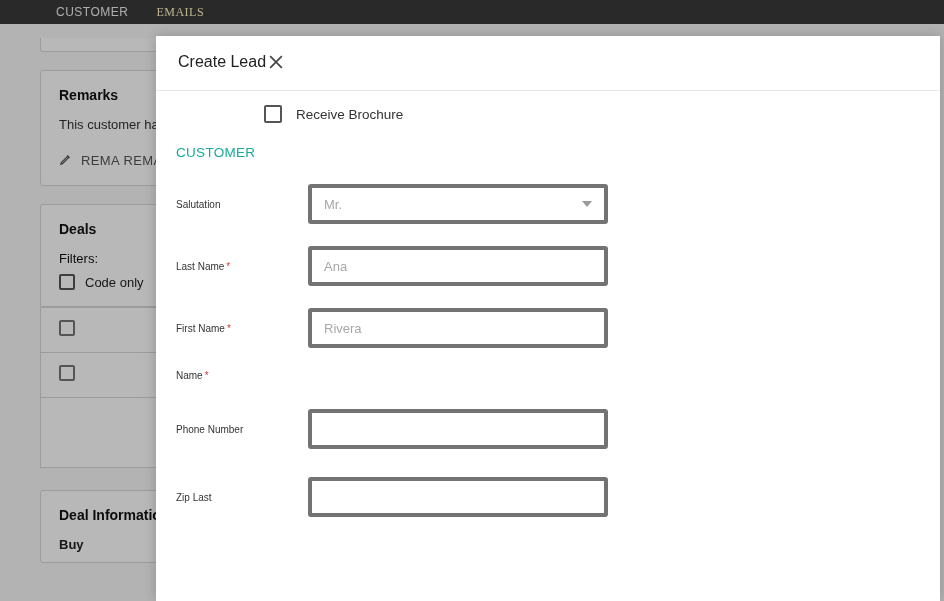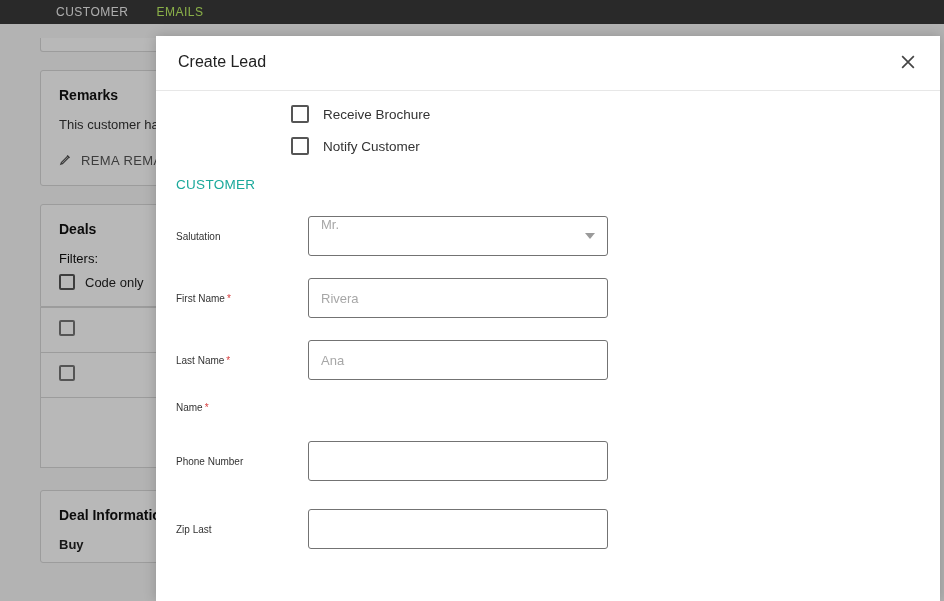--- a/index.html
+++ b/index.html
@@ -12,21 +12,21 @@
   }
 
   .topbar {
     position: absolute; top: 0; left: 0; right: 0;
     height: 24px; background: #3a3a3a;
     display: flex; align-items: center; gap: 28px;
     padding-left: 56px;
     color: #d6d6d6; font-size: 12px; letter-spacing: 0.5px;
   }
   .topbar .tab { color: #f0f0f0; cursor: pointer; }
-  .topbar .tab.inactive { color: #bef264; }
+  .topbar .tab.inactive { color: #fef9c3; font-family: Liberation Serif, serif; }
 
   .bg-content {
     position: absolute; top: 24px; left: 0; right: 0; bottom: 0;
     padding: 14px 40px;
   }
   .panel {
     background: #fff; border: 1px solid #d8d8d8; border-radius: 3px;
     padding: 16px 18px; margin-bottom: 18px; width: 300px;
     color: #222;
   }
@@ -45,56 +45,56 @@
   .deal-info { margin-top: 22px; }
 
   
   .modal {
     position:absolute; top:36px; left:156px; right:4px; bottom:0;
     background:#fff; z-index:10;
     display:flex; flex-direction:column;
     box-shadow: 0 0 12px rgba(0,0,0,0.2);
   }
   .modal-header {
-    display:flex; align-items:center; justify-content:space-between;
+    display:flex; align-items:center; justify-content:flex-start;
     padding:16px 22px 18px 22px; border-bottom:1px solid #e7e7e7;
   }
   .modal-title { font-size:16px; color:#222; font-weight:400;}
   .close { width:20px; height:20px; cursor:pointer; color:#444;}
   .close svg { width:100%; height:100%; stroke:#444; stroke-width:2;}
 
   .modal-body {
     overflow-y:auto; flex:1; padding: 2px 20px 20px 20px;
   }
 
   .chk-line {
     display:flex; align-items:center; gap:14px;
-    margin-left:115px; margin-top:12px; margin-bottom:14px;
+    margin-left:88px; margin-top:12px; margin-bottom:14px;
     font-size:13.5px; color:#333;
   }
   .chk-line .chk2 {
     width:18px; height:18px; border:2px solid #555; border-radius:2px;
   }
 
   .section-title {
     color:#1aa99b; font-size:13.5px; font-weight:400; letter-spacing:0.3px;
     margin-top:22px; margin-bottom:24px;
   }
 
   .field {
     display:flex; align-items:center; margin-bottom:22px;
   }
   .field .lbl {
     width:132px; font-size:10px; color:#333; flex:none;
   }
   .field .req { color:#d73b3b; margin-left:2px;}
   .field .control {
     width:300px; height:40px;
-    border:1px solid #737373; border-radius:3px;
-    display:flex; align-items:flex-start; padding:0 12px; position:relative;
+    border:4px solid #737373; border-radius:3px;
+    display:flex; align-items:center; padding:0 12px; position:relative;
     background:#fff;
   }
   .field .control.select { color:#999; }
   .field .control input {
     border:0; outline:0; width:100%; height:100%;
     font-size:13px; color:#444; background:transparent;
   }
   .field .control input::placeholder { color:#a7a7a7; }
   .caret { position:absolute; right:12px; top:50%; transform:translateY(-50%);
     width:0; height:0; border-left:5px solid transparent; border-right:5px solid transparent;
@@ -162,50 +162,46 @@
       </span>
     </div>
   </div>
 
   <div class="modal-body">
 
     <div class="chk-line">
       <span class="chk2"></span>
       <span>Receive Brochure</span>
     </div>
-    <div class="chk-line">
-      <span class="chk2"></span>
-      <span>Notify Customer</span>
-    </div>
 
     <div class="section-title">CUSTOMER</div>
 
     <div class="field">
       <div class="lbl">Salutation</div>
       <div class="control select">
         <span style="color:#a7a7a7;font-size:13px;">Mr.</span>
         <span class="caret"></span>
       </div>
     </div>
 
     <div class="field">
       <div class="lbl">
+        <span>Last Name</span><span class="req">*</span>
+      </div>
+      <div class="control">
+        <input type="text" placeholder="Ana" style="">
+      </div>
+    </div>
+
+    <div class="field">
+      <div class="lbl">
         <span>First Name</span><span class="req">*</span>
       </div>
       <div class="control">
         <input type="text" placeholder="Rivera" style="">
-      </div>
-    </div>
-
-    <div class="field">
-      <div class="lbl">
-        <span>Last Name</span><span class="req">*</span>
-      </div>
-      <div class="control">
-        <input type="text" placeholder="Ana" style="">
       </div>
     </div>
 
     <div class="field" style="margin-bottom:28px;">
       <div class="lbl">
         <span>Name</span><span class="req">*</span>
       </div>
     </div>
 
     <div class="field" style="margin-bottom:28px;">

